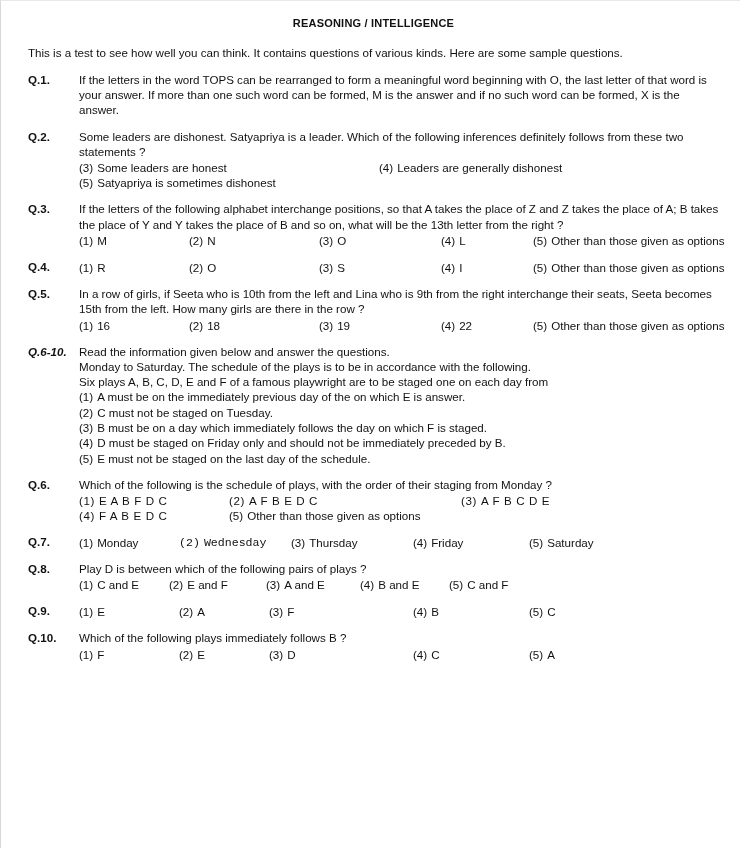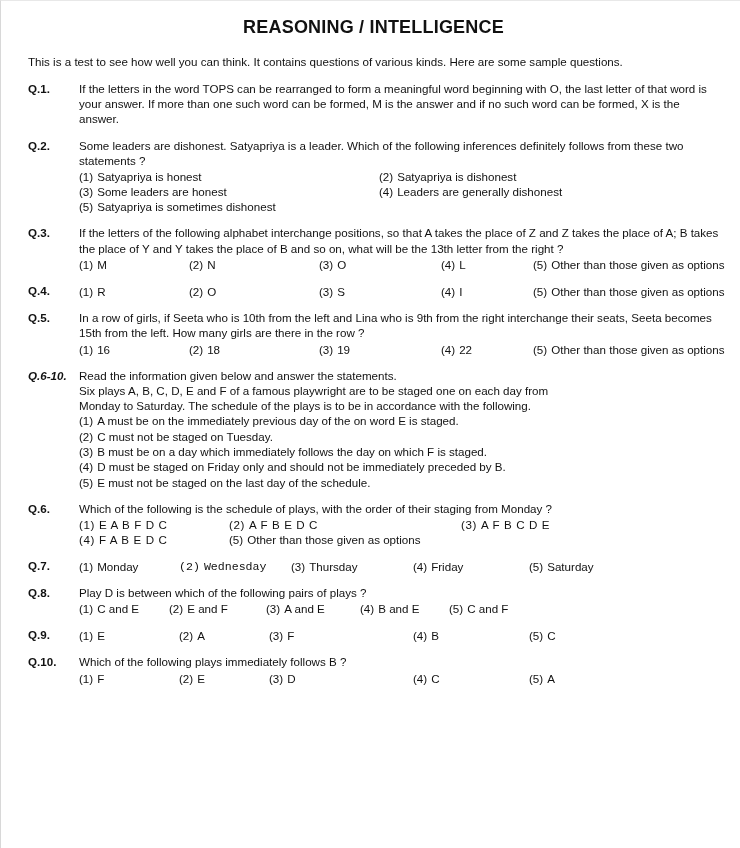--- a/index.html
+++ b/index.html
@@ -16,21 +16,21 @@
     width: 740px;
     height: 848px;
     background: #ffffff;
     box-sizing: border-box;
     overflow: hidden;
     border-left: 1px solid #d8d8d8;
     border-top: 1px solid #e8e8e8;
   }
   .doc-title {
     text-align: center;
-    font-size: 18px;
+    font-size: 11px;
     font-weight: bold;
     letter-spacing: 0.2px;
     margin: 16px 0 0 0;
     padding-left: 6px;
   }
   .intro {
     font-size: 11.6px;
     line-height: 1.28;
     margin: 17px 0 0 0;
     padding: 0 22px 0 27px;
@@ -153,24 +153,20 @@
       <p class="qtext">If the letters in the word TOPS can be rearranged to form a meaningful word beginning with O, the last letter of that word is your answer. If more than one such word can be formed, M is the answer and if no such word can be formed, X is the answer.</p>
     </div>
   </div>
 
   <div class="qblock">
     <div class="qnum">Q.2.</div>
     <div class="qbody">
       <p class="qtext">Some leaders are dishonest.  Satyapriya is a leader.  Which of the following inferences definitely follows from these two statements ?</p>
       <div class="opts two-col">
         <div class="opt-row">
-          <span class="opt cl"><span class="marker">(1)</span><span>Satyapriya is honest</span></span>
-          <span class="opt cr"><span class="marker">(2)</span><span>Satyapriya is dishonest</span></span>
-        </div>
-        <div class="opt-row">
           <span class="opt cl"><span class="marker">(3)</span><span>Some leaders are honest</span></span>
           <span class="opt cr"><span class="marker">(4)</span><span>Leaders are generally dishonest</span></span>
         </div>
         <div class="opt-row">
           <span class="opt cl"><span class="marker">(5)</span><span>Satyapriya is sometimes dishonest</span></span>
         </div>
       </div>
     </div>
   </div>
 
@@ -217,25 +213,25 @@
           <span class="opt c4"><span class="marker">(4)</span><span>22</span></span>
           <span class="opt c5"><span class="marker">(5)</span><span>Other than those given as options</span></span>
         </div>
       </div>
     </div>
   </div>
 
   <div class="qblock">
     <div class="qnum wide">Q.6-10.</div>
     <div class="qbody">
-      <p class="subline">Read the information given below and answer the statements.</p>
+      <p class="subline">Read the information given below and answer the questions.</p>
+      <p class="subline">Monday to Saturday. The schedule of the plays is to be in accordance with the following.</p>
       <p class="subline">Six plays A, B, C, D, E and F of a famous playwright are to be staged one on each day from</p>
-      <p class="subline">Monday to Saturday. The schedule of the plays is to be in accordance with the following.</p>
       <div class="numbered-list">
-        <div class="li"><span class="marker">(1)</span><span>A must be on the immediately previous day of the on word E is staged.</span></div>
+        <div class="li"><span class="marker">(1)</span><span>A must be on the immediately previous day of the on which E is answer.</span></div>
         <div class="li"><span class="marker">(2)</span><span>C must not be staged on Tuesday.</span></div>
         <div class="li"><span class="marker">(3)</span><span>B must be on a day which immediately follows the day on which F is staged.</span></div>
         <div class="li"><span class="marker">(4)</span><span>D must be staged on Friday only and should not be immediately preceded by B.</span></div>
         <div class="li"><span class="marker">(5)</span><span>E must not be staged on the last day of the schedule.</span></div>
       </div>
     </div>
   </div>
 
   <div class="qblock">
     <div class="qnum">Q.6.</div>

